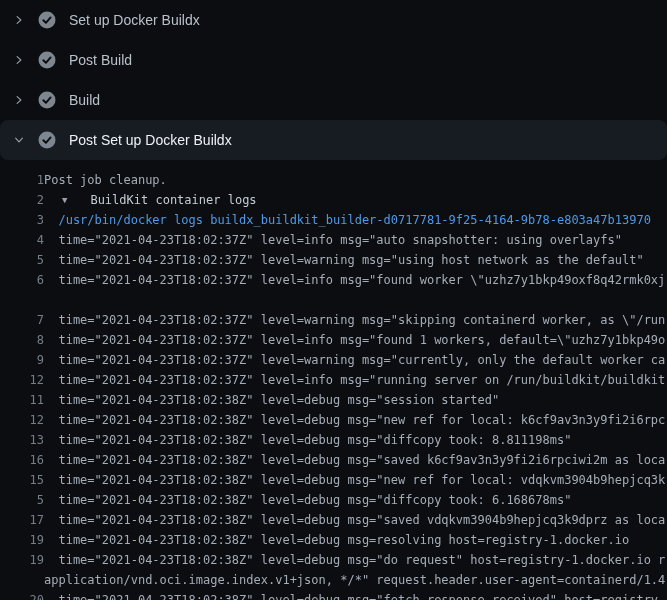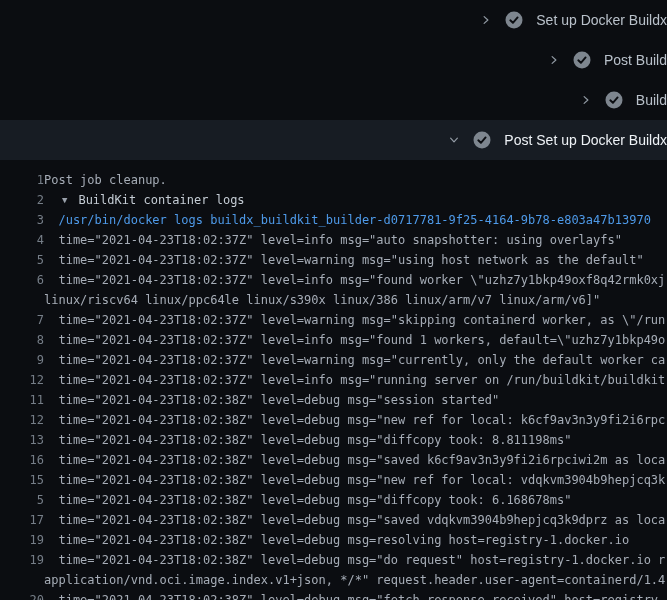--- a/index.html
+++ b/index.html
@@ -8,27 +8,27 @@
     background: #0b0d11;
     overflow: hidden;
     font-family: "Liberation Sans", sans-serif;
   }
   
   .sections { width: 667px; }
   .section-row {
     height: 40px;
     display: flex;
     align-items: center;
+    padding-left: 12px;
     box-sizing: border-box;
     cursor: pointer;
-    justify-content: flex-end;
   }
   .section-row.expanded {
     background: #171c23;
-    border-radius: 0;
+    border-radius: 8px;
   }
   .chev-box {
     width: 14px; height: 16px;
     display: flex; align-items: center; justify-content: center;
     flex: none;
   }
   .check-box {
     margin-left: 12px;
     width: 18px; height: 18px;
     flex: none;
@@ -71,21 +71,21 @@
   .log-row.group .txt { color: #c4ccd4; }
   .group-icon {
     font-size: 9px;
     color: #9aa1ab;
     margin-left: 18px;
     margin-right: 7px;
     cursor: pointer;
     display: none;
   }
   .log-row.group .group-icon { display: inline; }
-  .log-row.group .txt { margin-left: 4px; }
+  .log-row.group .txt { margin-left: 16px; }
 </style>
 </head>
 <body>
 
 <div class="sections">
   <div class="section-row collapsed">
     <span class="chev-box">
       <svg width="12" height="12" viewBox="0 0 16 16">
         <path d="M5.5 3.5 L10.5 8 L5.5 12.5" fill="none" stroke="#9199a3" stroke-width="1.6" stroke-linecap="round" stroke-linejoin="round"></path>
       </svg>
@@ -177,21 +177,20 @@
 
   <div class="log-row plain">
     <span class="num">6</span>
     
     <span class="txt">  time="2021-04-23T18:02:37Z" level=info msg="found worker \"uzhz7y1bkp49oxf8q42rmk0xj</span>
   </div>
 
   <div class="log-row wrap">
     <span class="num"></span>
     
-    <span class="txt">linux/riscv64 linux/ppc64le linux/s390x linux/386 linux/arm/v7 linux/arm/v6]"</span>
   </div>
 
   <div class="log-row plain">
     <span class="num">7</span>
     
     <span class="txt">  time="2021-04-23T18:02:37Z" level=warning msg="skipping containerd worker, as \"/run</span>
   </div>
 
   <div class="log-row plain">
     <span class="num">8</span>

